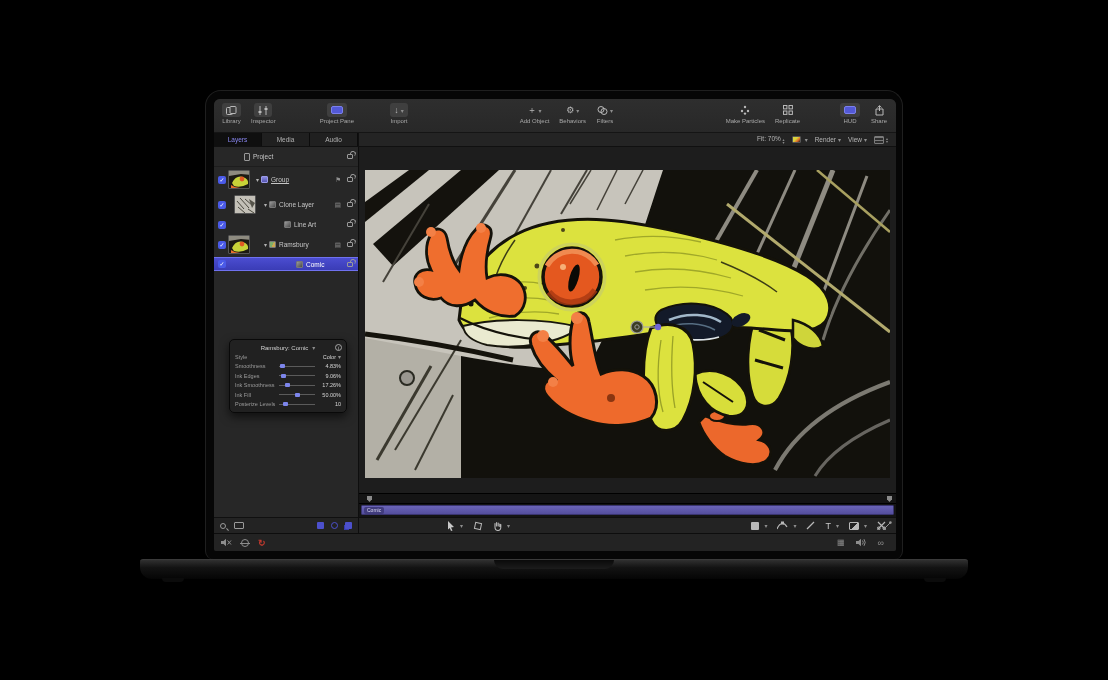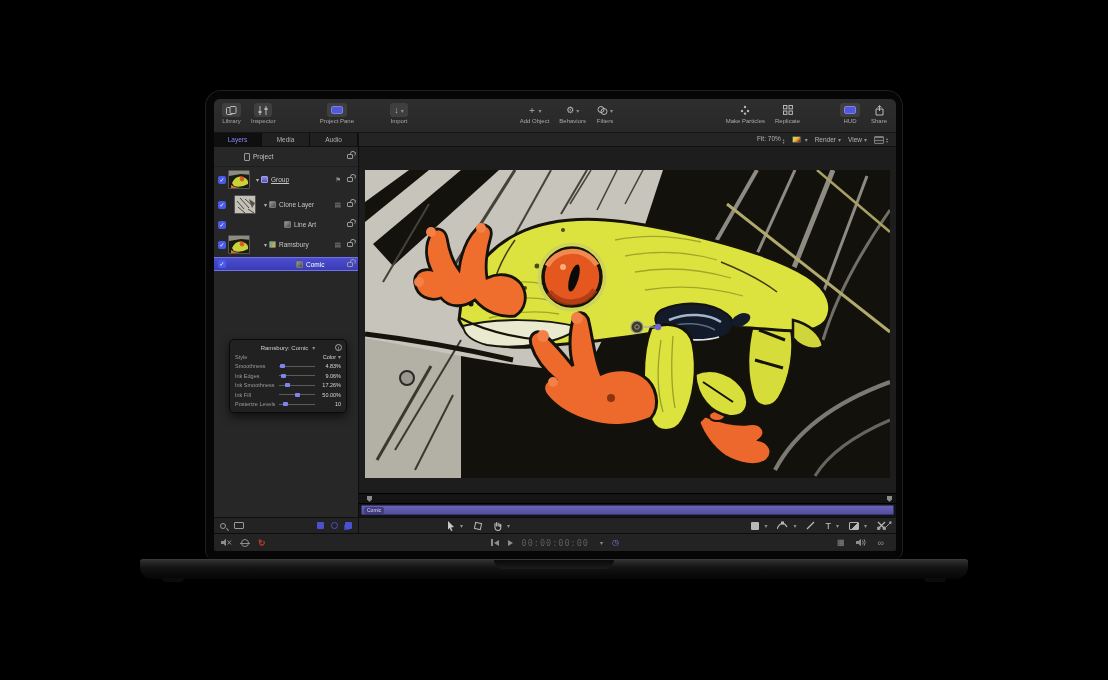--- a/index.html
+++ b/index.html
@@ -593,30 +593,20 @@
   <div class="timing">
     <div class="tg-left">
       <svg width="11" height="9" viewBox="0 0 11 9">
             <path d="M0,3 H2.5 L5,0.8 V8.2 L2.5,6 H0 Z" fill="#8d8d8d"></path>
             <line x1="6.5" y1="2.5" x2="10" y2="6.5" stroke="#8d8d8d"></line>
             <line x1="10" y1="2.5" x2="6.5" y2="6.5" stroke="#8d8d8d"></line>
           </svg>
       <span class="anim-ic"></span>
       <span class="rec">↻</span>
     </div>
-    <div class="tg-center">
-      <span class="skipb">
-            <span class="bar"></span>
-            <span class="tri"></span>
-          </span>
-      <span class="playt"></span>
-      <span class="timecode">00:00:00:00</span>
-      <span class="caret">▾</span>
-      <span class="clock" style="font-size:8px;">◷</span>
-    </div>
     <div class="tg-right">
       <span>▦</span>
       <svg width="11" height="9" viewBox="0 0 11 9">
             <path d="M0,3 H2.5 L5,0.8 V8.2 L2.5,6 H0 Z" fill="#8d8d8d"></path>
             <path d="M6.5,2.5 Q8,4.5 6.5,6.5 M8,1.2 Q10.4,4.5 8,7.8" fill="none" stroke="#8d8d8d"></path>
           </svg>
       <span style="font-size:9px;">∞</span>
     </div>
   </div>
 

